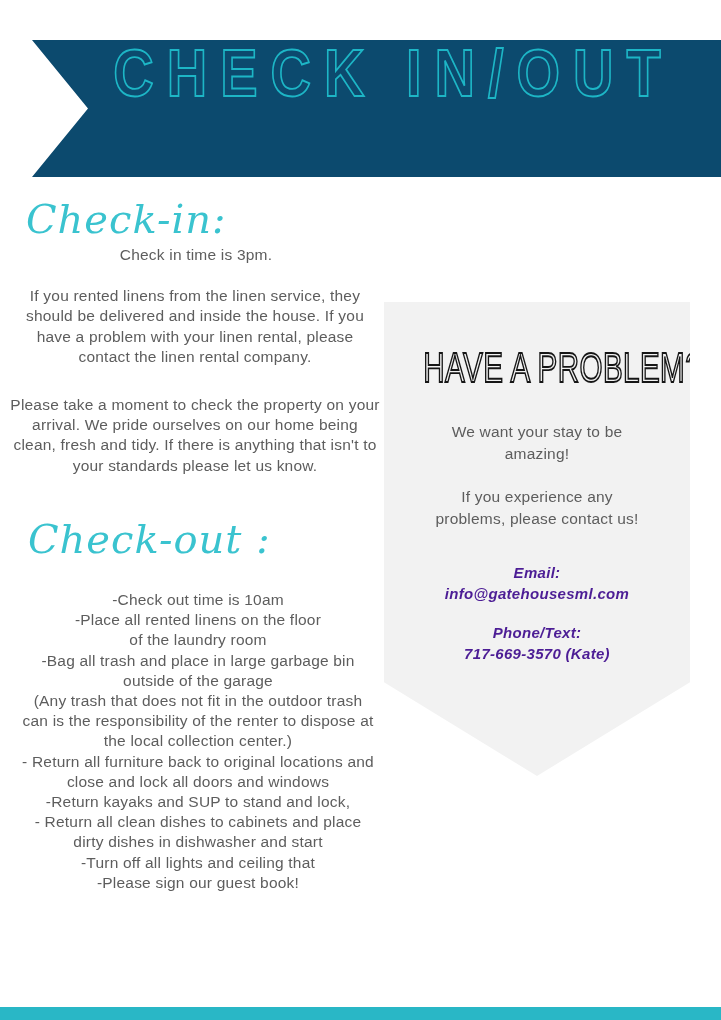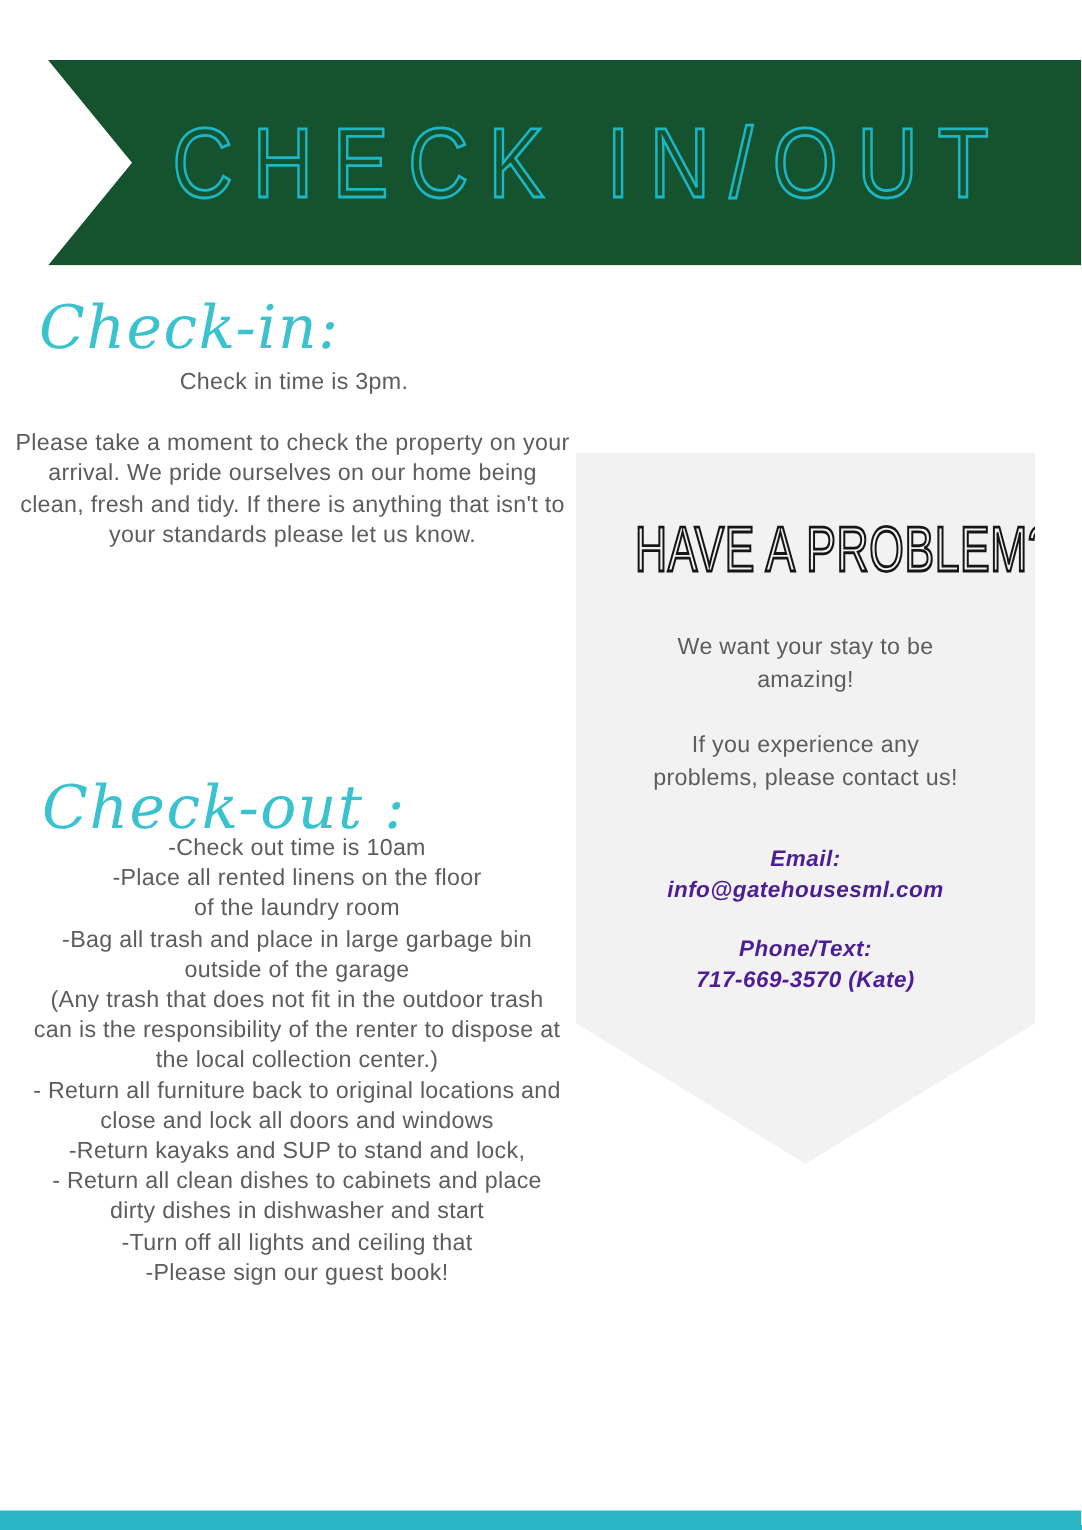--- a/index.html
+++ b/index.html
@@ -12,25 +12,26 @@
     background: #ffffff;
     overflow: hidden;
     font-family: "Liberation Sans", sans-serif;
   }
 
   
   .banner {
     position: absolute;
     left: 32px; top: 40px; right: 0;
     height: 137px;
-    background: #14532d;
+    background: #0c4a6e;
     clip-path: polygon(0 0, 100% 0, 100% 100%, 0 100%, 56px 50%);
     display: flex;
-    align-items: center;
+    align-items: flex-start;
     justify-content: center;
+    font-weight: bold;
   }
   .banner-title {
     display: inline-block;
     padding-left: 34px;
     font-family: "Liberation Sans", sans-serif;
     font-size: 56px;
     letter-spacing: 13px;
     white-space: nowrap;
     color: #1db6c6;
     -webkit-text-fill-color: transparent;
@@ -64,21 +65,21 @@
     left: 0; top: 245px; width: 392px;
   }
   #checkin-paragraphs {
     position: absolute;
     left: 9px; top: 286px; width: 372px;
   }
   #checkin-paragraphs .para + .para { margin-top: 27px; }
 
   #checkout-list {
     position: absolute;
-    left: 0; top: 556px; width: 396px;
+    left: 0; top: 590px; width: 396px;
   }
   #checkout-list .line { line-height: 20.2px; }
 
   
   .panel {
     position: absolute;
     left: 384px; top: 302px;
     width: 306px; height: 474px;
     background: #f2f2f2;
     clip-path: polygon(0 0, 100% 0, 100% 80.2%, 50% 100%, 0 80.2%);
@@ -130,20 +131,21 @@
 
   <div class="banner">
     <span class="banner-title">CHECK IN/OUT</span>
   </div>
 
   <div class="script-heading" id="checkin-heading">Check-in:</div>
 
   <div class="body-text" id="checkin-time">Check in time is 3pm.</div>
 
   <div id="checkin-paragraphs">
+    <div class="body-text para">If you rented linens from the linen service, they should be delivered and inside the house. If you have a problem with your linen rental, please contact the linen rental company.</div>
     <div class="body-text para">Please take a moment to check the property on your arrival. We pride ourselves on our home being clean, fresh and tidy. If there is anything that isn't to your standards please let us know.</div>
   </div>
 
   <div class="script-heading" id="checkout-heading">Check-out :</div>
 
   <div class="body-text" id="checkout-list">
     <div class="line">-Check out time is 10am</div>
     <div class="line">-Place all rented linens on the floor</div>
     <div class="line">of the laundry room</div>
     <div class="line">-Bag all trash and place in large garbage bin</div>

